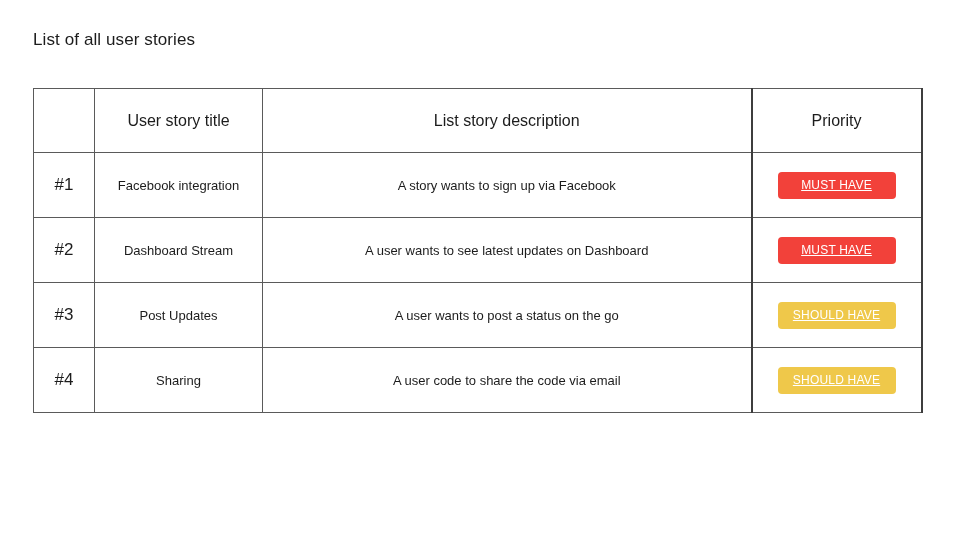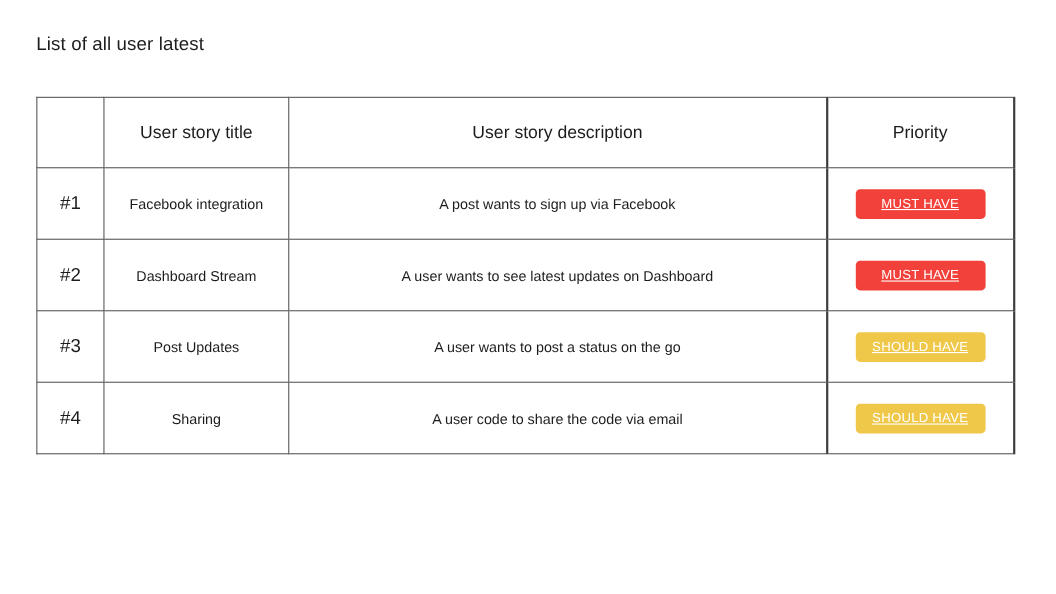--- a/index.html
+++ b/index.html
@@ -90,42 +90,42 @@
     letter-spacing: 0.2px;
     text-align: center;
     white-space: nowrap;
     cursor: pointer;
     text-decoration: underline;
   }
 </style>
 </head>
 <body>
 
-<div class="page-title">List of all user latest</div>
+<div class="page-title">List of all user stories</div>
 
 <table class="stories-table">
   <colgroup>
     <col class="c-id">
     <col class="c-title">
     <col class="c-desc">
     <col class="c-prio">
   </colgroup>
   <thead>
     <tr>
       <th class="col-index"></th>
       <th class="col-title">User story title</th>
-      <th class="col-desc">User story description</th>
+      <th class="col-desc">List story description</th>
       <th class="col-prio">Priority</th>
     </tr>
   </thead>
   <tbody>
     <tr>
       <td class="cell-id">#1</td>
       <td class="cell-title">Facebook integration</td>
-      <td class="cell-desc">A post wants to sign up via Facebook</td>
+      <td class="cell-desc">A story wants to sign up via Facebook</td>
       <td class="cell-prio">
         <span class="badge" style="background-color: rgb(242, 65, 58);">MUST HAVE</span>
       </td>
     </tr>
     <tr>
       <td class="cell-id">#2</td>
       <td class="cell-title">Dashboard Stream</td>
       <td class="cell-desc">A user wants to see latest updates on Dashboard</td>
       <td class="cell-prio">
         <span class="badge" style="background-color: rgb(242, 65, 58);">MUST HAVE</span>

